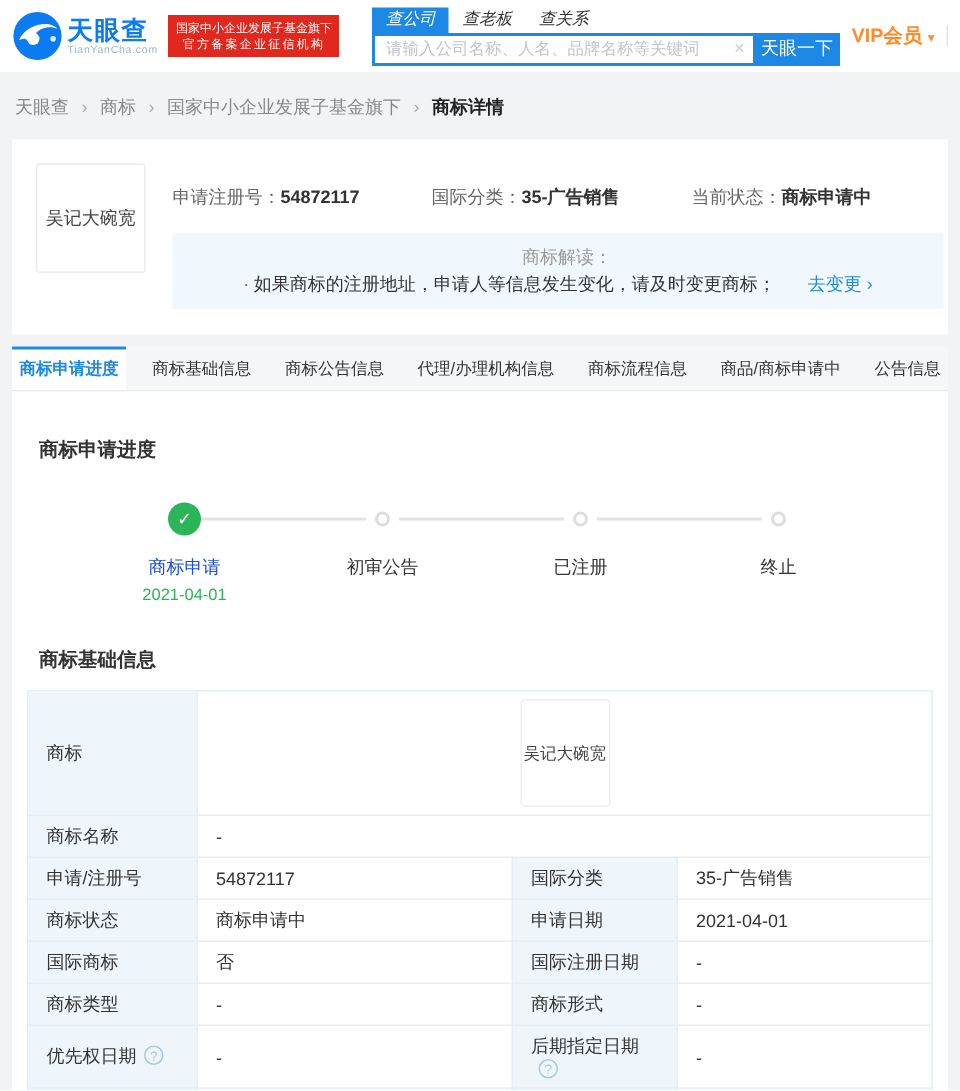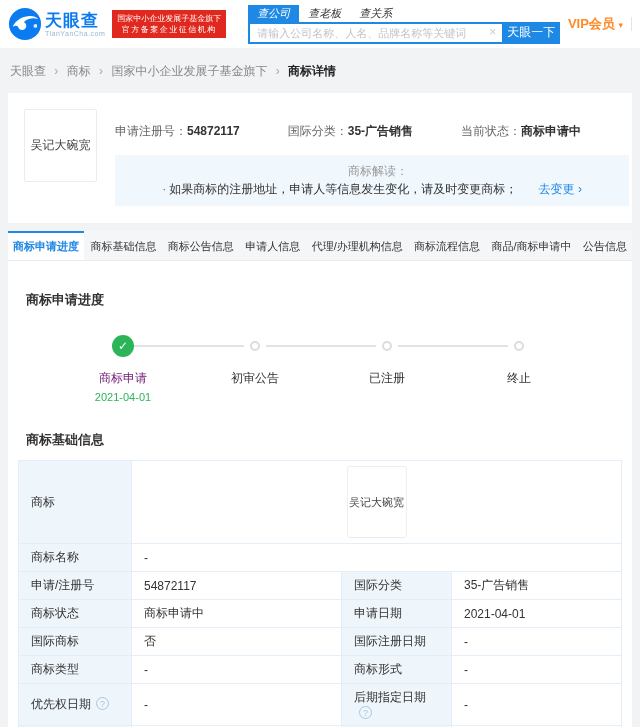--- a/index.html
+++ b/index.html
@@ -60,21 +60,21 @@
   .section-title { font-size:13px; font-weight:bold; color:#333; margin-left:10px; }
 
   
   .stepper { display:flex; margin:26px 0 0 41px; }
   .step { width:132px; display:flex; flex-direction:column; align-items:center; position:relative; }
   .dot-wrap { height:22px; display:flex; align-items:center; justify-content:center; }
   .dot { width:22px; height:22px; border-radius:50%; background:#2bb558; color:#fff; display:flex; align-items:center; justify-content:center; font-size:12px; font-weight:bold; position:relative; z-index:2; }
   .dot.pending { width:10px; height:10px; background:#fff; border:2px solid #ddd; }
   .connector { position:absolute; top:10px; left:-55px; width:110px; height:2px; background:#e3e3e3; z-index:1; }
   .step-label { margin-top:13px; font-size:12px; color:#333; }
-  .step.done .step-label { color:#701a75; }
+  .step.done .step-label { color:#1d4ed8; }
   .step-date { margin-top:4px; font-size:11px; color:#2bb558; }
 
   
   .basic-title { margin-top:28px; }
   .info-table { width:calc(100% - 4px); margin:11px 2px 0; border-collapse:collapse; font-size:12px; }
   .info-table td { border:1px solid #e3eef8; padding:5px 12px; height:27px; color:#333; }
   .info-table td.lbl { background:#eef5fb; }
   .img-cell { text-align:center; height:92px; }
   .tm-box2 { display:inline-flex; width:60px; height:72px; border:1px solid #eee; border-radius:3px; align-items:center; justify-content:center; font-family:"Liberation Serif","DejaVu Serif",serif; font-size:11px; color:#444; background:#fff; }
   .help { display:inline-block; width:13px; height:13px; border:1px solid #a8c8e2; color:#a8c8e2; border-radius:50%; font-size:9px; line-height:12px; text-align:center; margin-left:5px; vertical-align:1px; cursor:pointer; }
@@ -155,21 +155,20 @@
         <a class="notice-link"><span>去变更</span> <span>›</span></a>
       </div>
     </div>
   </div>
 </div>
 
 <div class="tabstrip">
   <span class="dtab active">商标申请进度</span>
   <span class="dtab">商标基础信息</span>
   <span class="dtab">商标公告信息</span>
-  <span class="dtab">申请人信息</span>
   <span class="dtab">代理/办理机构信息</span>
   <span class="dtab">商标流程信息</span>
   <span class="dtab">商品/商标申请中</span>
   <span class="dtab">公告信息</span>
 </div>
 
 <div class="card content">
 
   <div class="section-title">商标申请进度</div>
 

